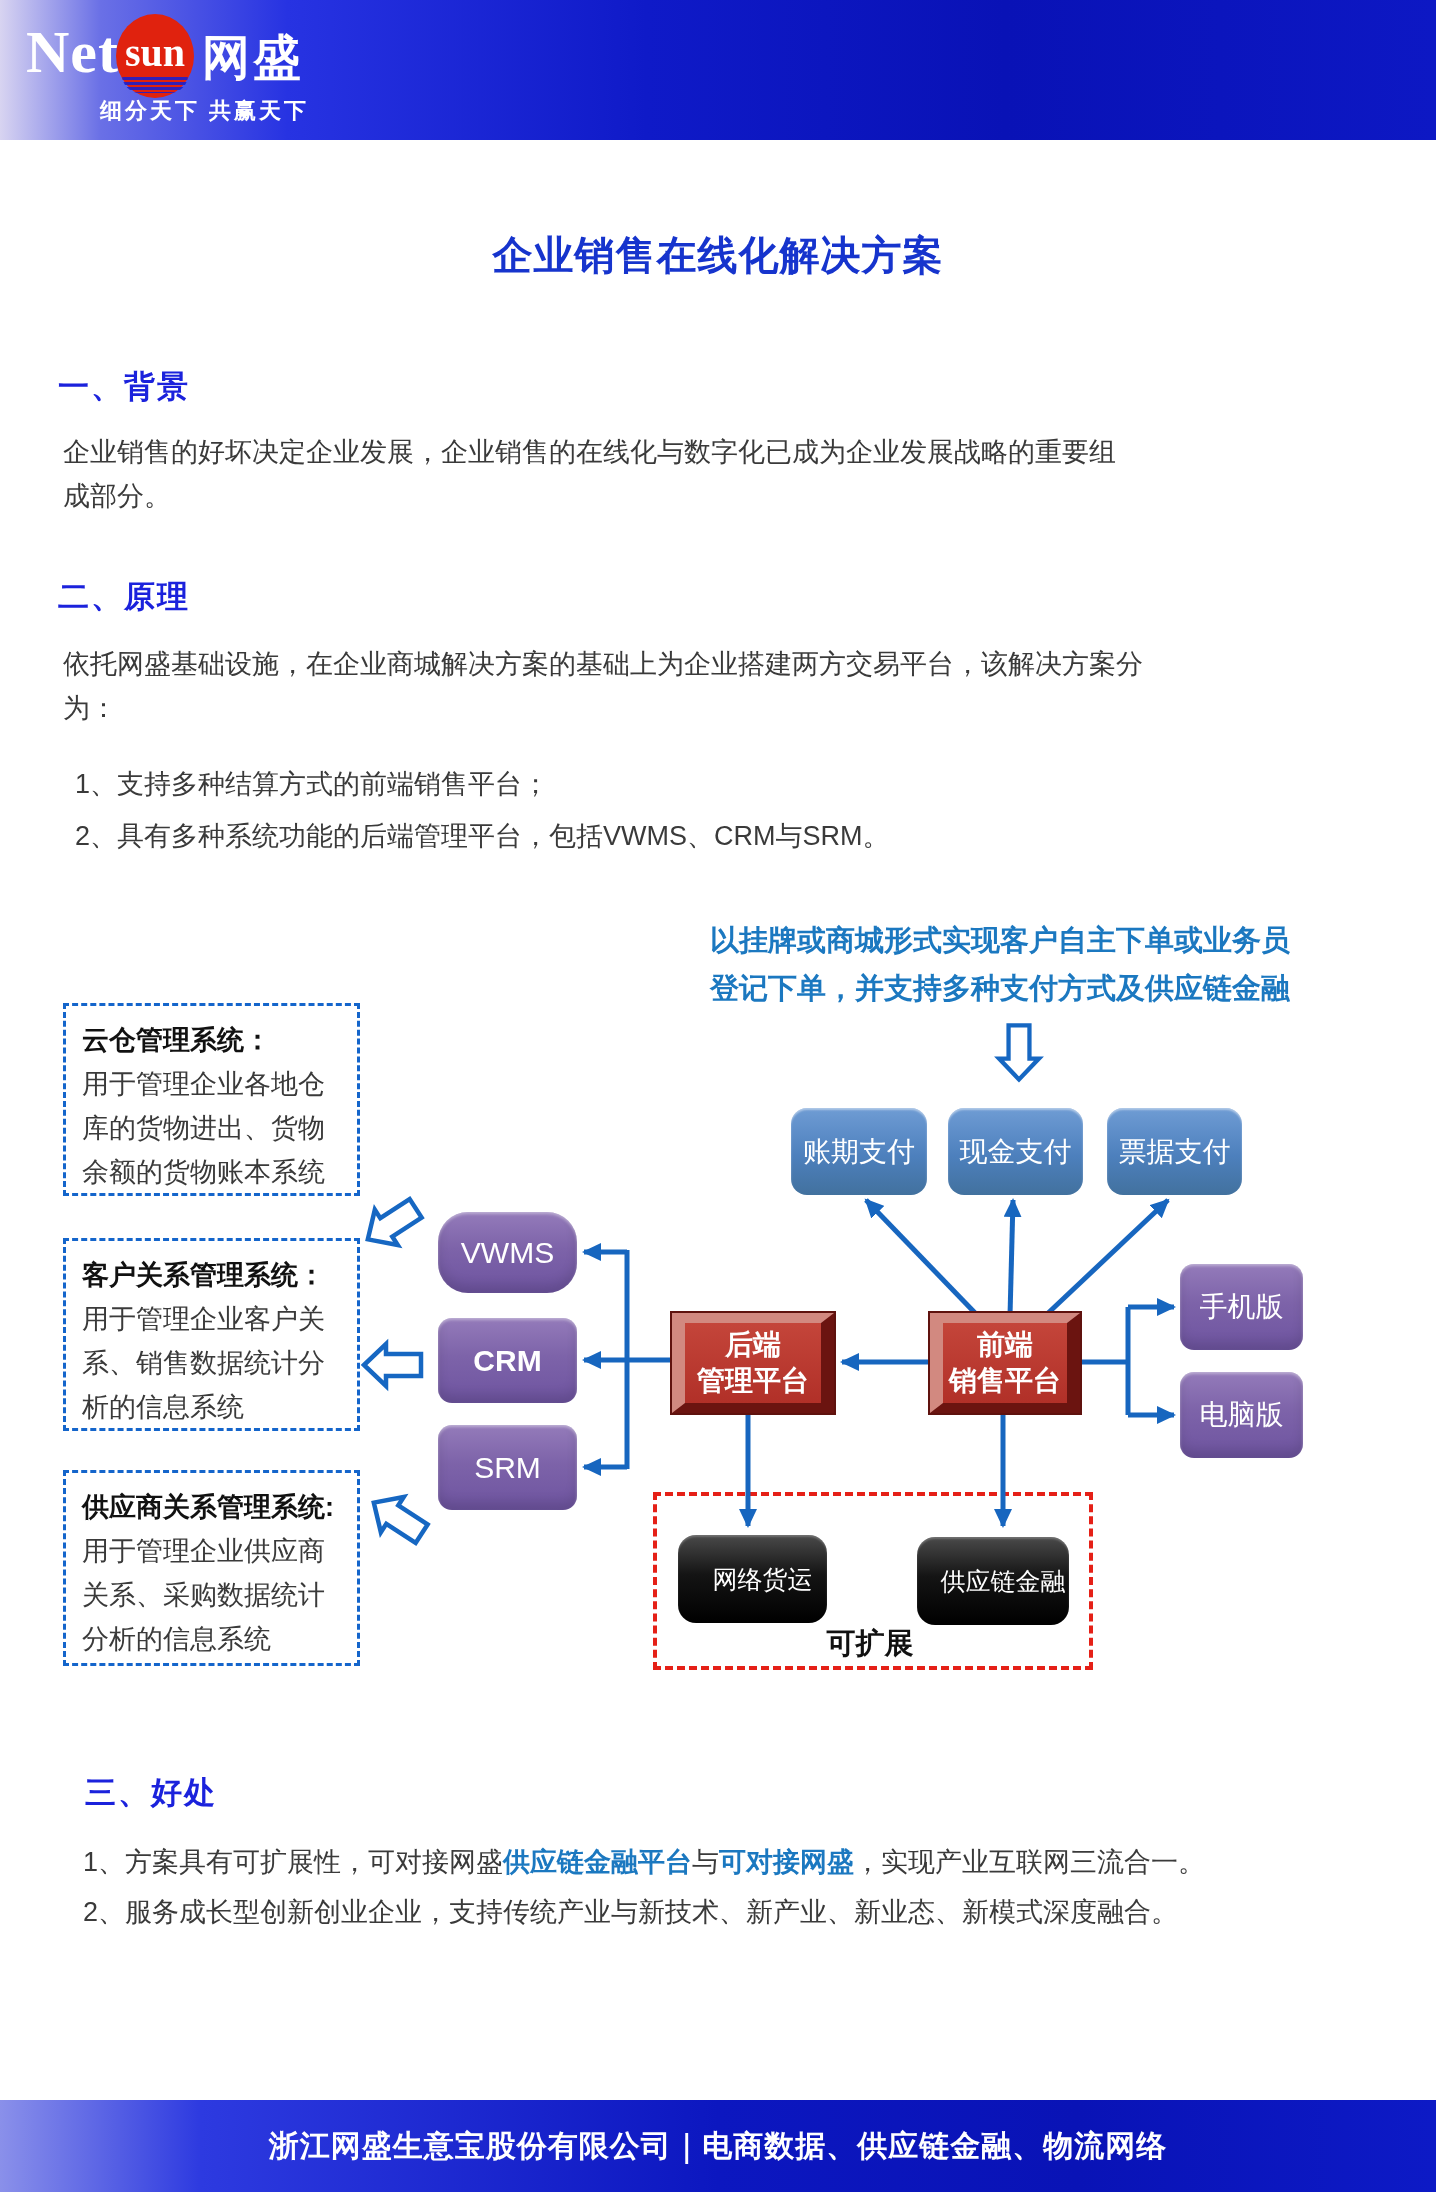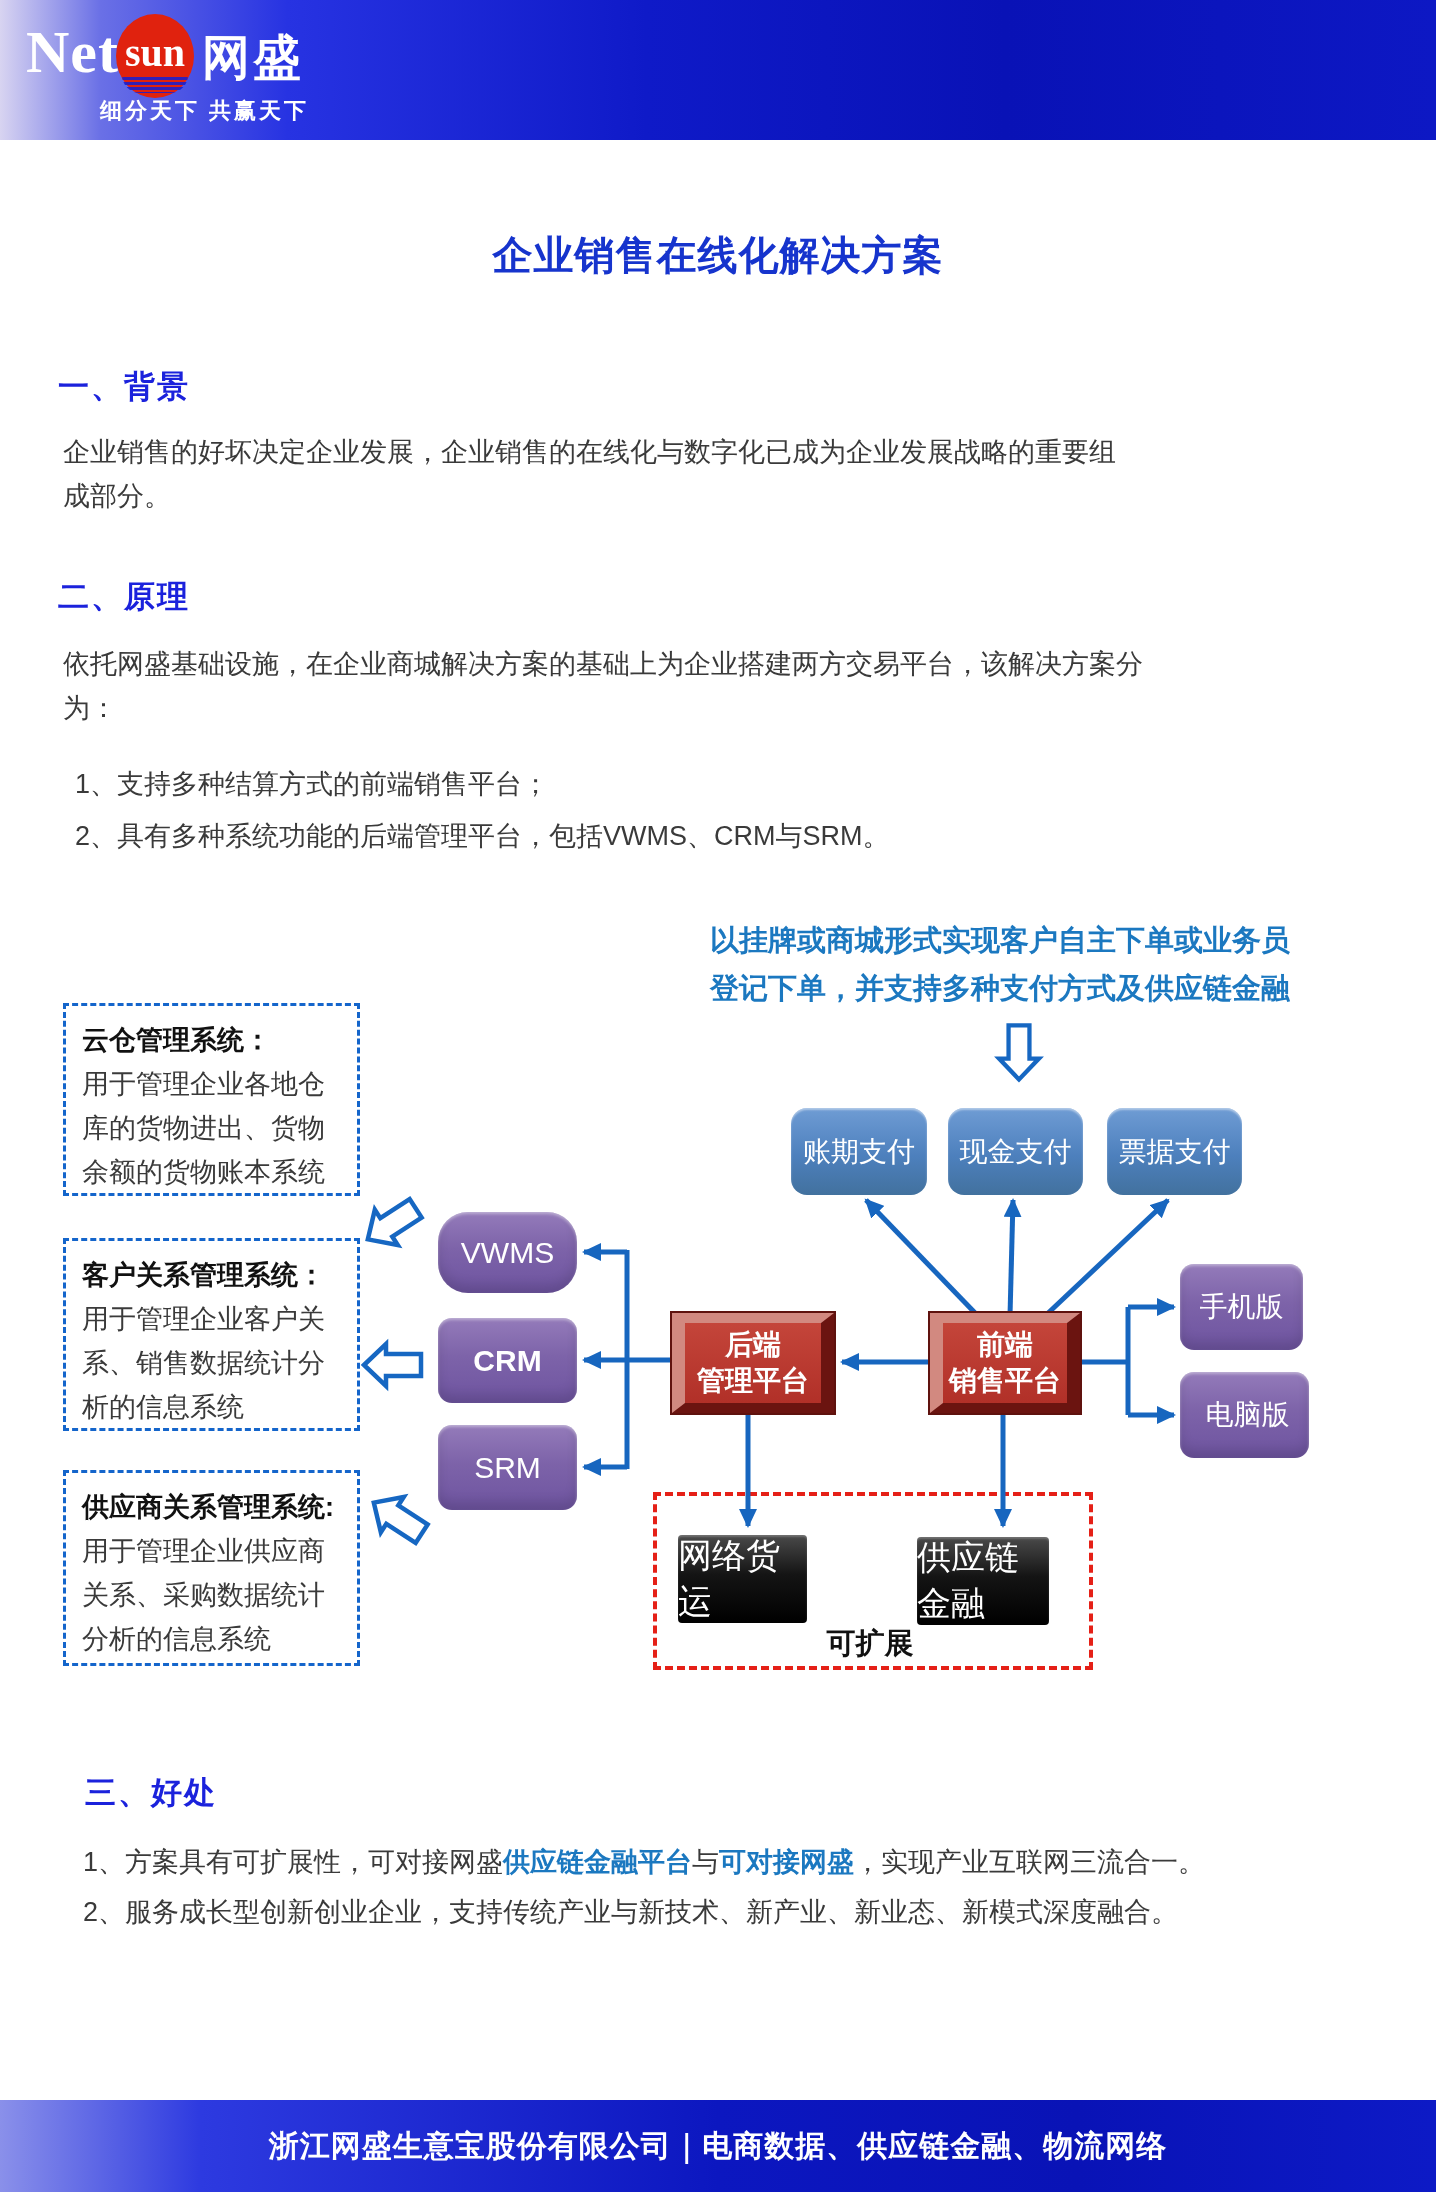--- a/index.html
+++ b/index.html
@@ -36,24 +36,24 @@
     background:linear-gradient(180deg,#6f9cd4 0%,#4d80bd 55%,#42719e 100%);
     box-shadow:inset 0 2px 2px rgba(255,255,255,.45);}
   .pbox{position:absolute;z-index:3;border-radius:14px;color:#fff;font-size:30px;
     display:flex;align-items:center;justify-content:center;
     background:linear-gradient(180deg,#947bba 0%,#7d63a9 45%,#6e54a0 100%);
     box-shadow:inset 0 2px 3px rgba(255,255,255,.4), inset 0 -8px 12px rgba(0,0,0,.12);}
   .bevel{position:absolute;z-index:3;box-sizing:border-box;border-style:solid;border-width:10px 13px;
     border-color:#d28980 #6b1410 #6b1410 #d28980;background:linear-gradient(180deg,#c4453a,#b13028);
     box-shadow:0 0 0 2px #5f120e;display:flex;align-items:center;justify-content:center;
     color:#fff;font-weight:bold;font-size:28px;text-align:center;white-space:pre-line;line-height:36px;}
-  .bbox{position:absolute;z-index:3;border-radius:4px;color:#fff;font-size:34px;
+  .bbox{position:absolute;z-index:3;border-radius:18px;color:#fff;font-size:25px;
     display:flex;align-items:center;justify-content:center;
     background:linear-gradient(180deg,#4a4a4a 0%,#141414 45%,#000 100%);
-    box-shadow:inset 0 2px 2px rgba(255,255,255,.22);}
+    box-shadow:inset 0 2px 2px rgba(255,255,255,.22);padding-left:20px;}
   .dbox{position:absolute;z-index:3;border:3px dashed #1465cb;background:#fff;box-sizing:border-box;
     padding:12px 16px;font-size:27px;line-height:44px;color:#3a3a3a;}
   .dbox .dtitle{display:block;font-weight:bold;color:#111;white-space:nowrap;}
   .dash-red{position:absolute;z-index:1;border:4px dashed #e52017;box-sizing:border-box;background:transparent;}
   .expand-label{position:absolute;z-index:3;font-size:29px;font-weight:bold;color:#111;text-align:center;}
 
   .blue-strong{color:#1b78c0;font-weight:bold;}
 
   
   .footer{position:absolute;left:0;top:2100px;width:1436px;height:92px;z-index:4;
@@ -109,21 +109,21 @@
   <div class="pbox" style="left:438px;top:1212px;width:139px;height:81px;border-radius:30px;">VWMS</div>
   <div class="pbox" style="left:438px;top:1318px;width:139px;height:85px;font-weight:bold;">CRM</div>
   <div class="pbox" style="left:438px;top:1425px;width:139px;height:85px;">SRM</div>
 
   <div class="bevel" style="left:672px;top:1313px;width:162px;height:100px;">后端
 管理平台</div>
   <div class="bevel" style="left:930px;top:1313px;width:150px;height:100px;">前端
 销售平台</div>
 
   <div class="pbox" style="left:1180px;top:1264px;width:123px;height:86px;font-size:28px;">手机版</div>
-  <div class="pbox" style="left:1180px;top:1372px;width:123px;height:86px;font-size:28px;padding-left:6px;">电脑版</div>
+  <div class="pbox" style="left:1180px;top:1372px;width:123px;height:86px;font-size:28px;">电脑版</div>
 
   <div class="dash-red" style="left:653px;top:1492px;width:440px;height:178px;"></div>
   <div class="bbox" style="left:678px;top:1535px;width:129px;height:88px;">网络货运</div>
   <div class="bbox" style="left:917px;top:1537px;width:132px;height:88px;">供应链金融</div>
   <div class="expand-label" style="left:800px;top:1624px;width:140px;">可扩展</div>
 
   <svg class="connectors" width="1436" height="2192" viewBox="0 0 1436 2192">
     <defs>
       <marker id="ah" markerUnits="userSpaceOnUse" markerWidth="20" markerHeight="18" refX="17" refY="9" orient="auto">
         <path d="M0,0 L19,9 L0,18 Z" fill="#1766bf"></path>

